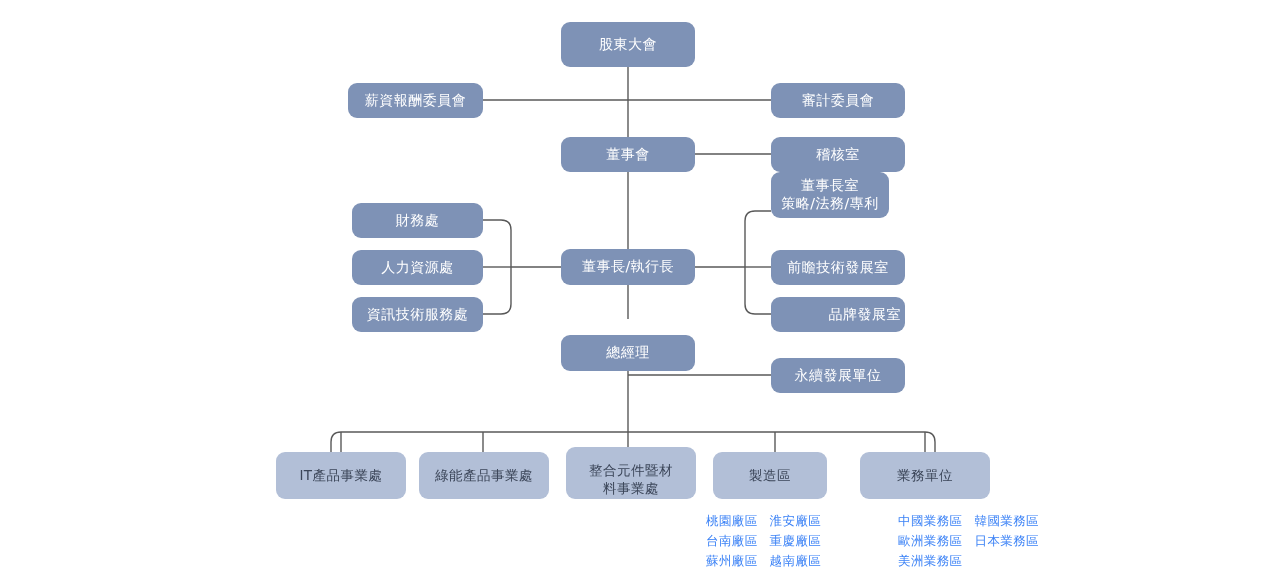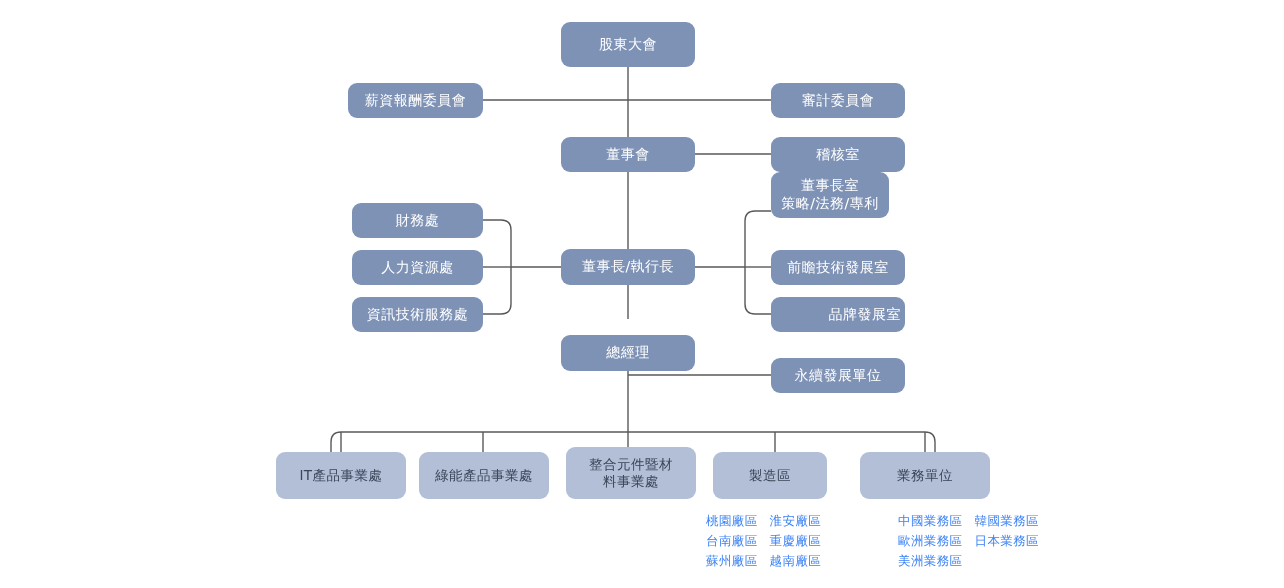--- a/index.html
+++ b/index.html
@@ -170,21 +170,21 @@
   <div class="node primary" style="left:771px; top:358px; width:134px; height:35px;">
     <span class="node-label">永續發展單位</span>
   </div>
 
   <div class="node secondary" style="left:276px; top:452px; width:130px; height:47px;">
     <span class="node-label">IT產品事業處</span>
   </div>
   <div class="node secondary" style="left:419px; top:452px; width:130px; height:47px;">
     <span class="node-label">綠能產品事業處</span>
   </div>
-  <div class="node secondary" style="left:566px; top:447px; width:130px; height:52px;">
+  <div class="node secondary" style="left:566px; top:447px; width:130px; height:52px;align-items:flex-end;">
     <span class="node-label">整合元件暨材
 料事業處</span>
   </div>
   <div class="node secondary" style="left:713px; top:452px; width:114px; height:47px;">
     <span class="node-label">製造區</span>
   </div>
   <div class="node secondary" style="left:860px; top:452px; width:130px; height:47px;">
     <span class="node-label">業務單位</span>
   </div>
 

